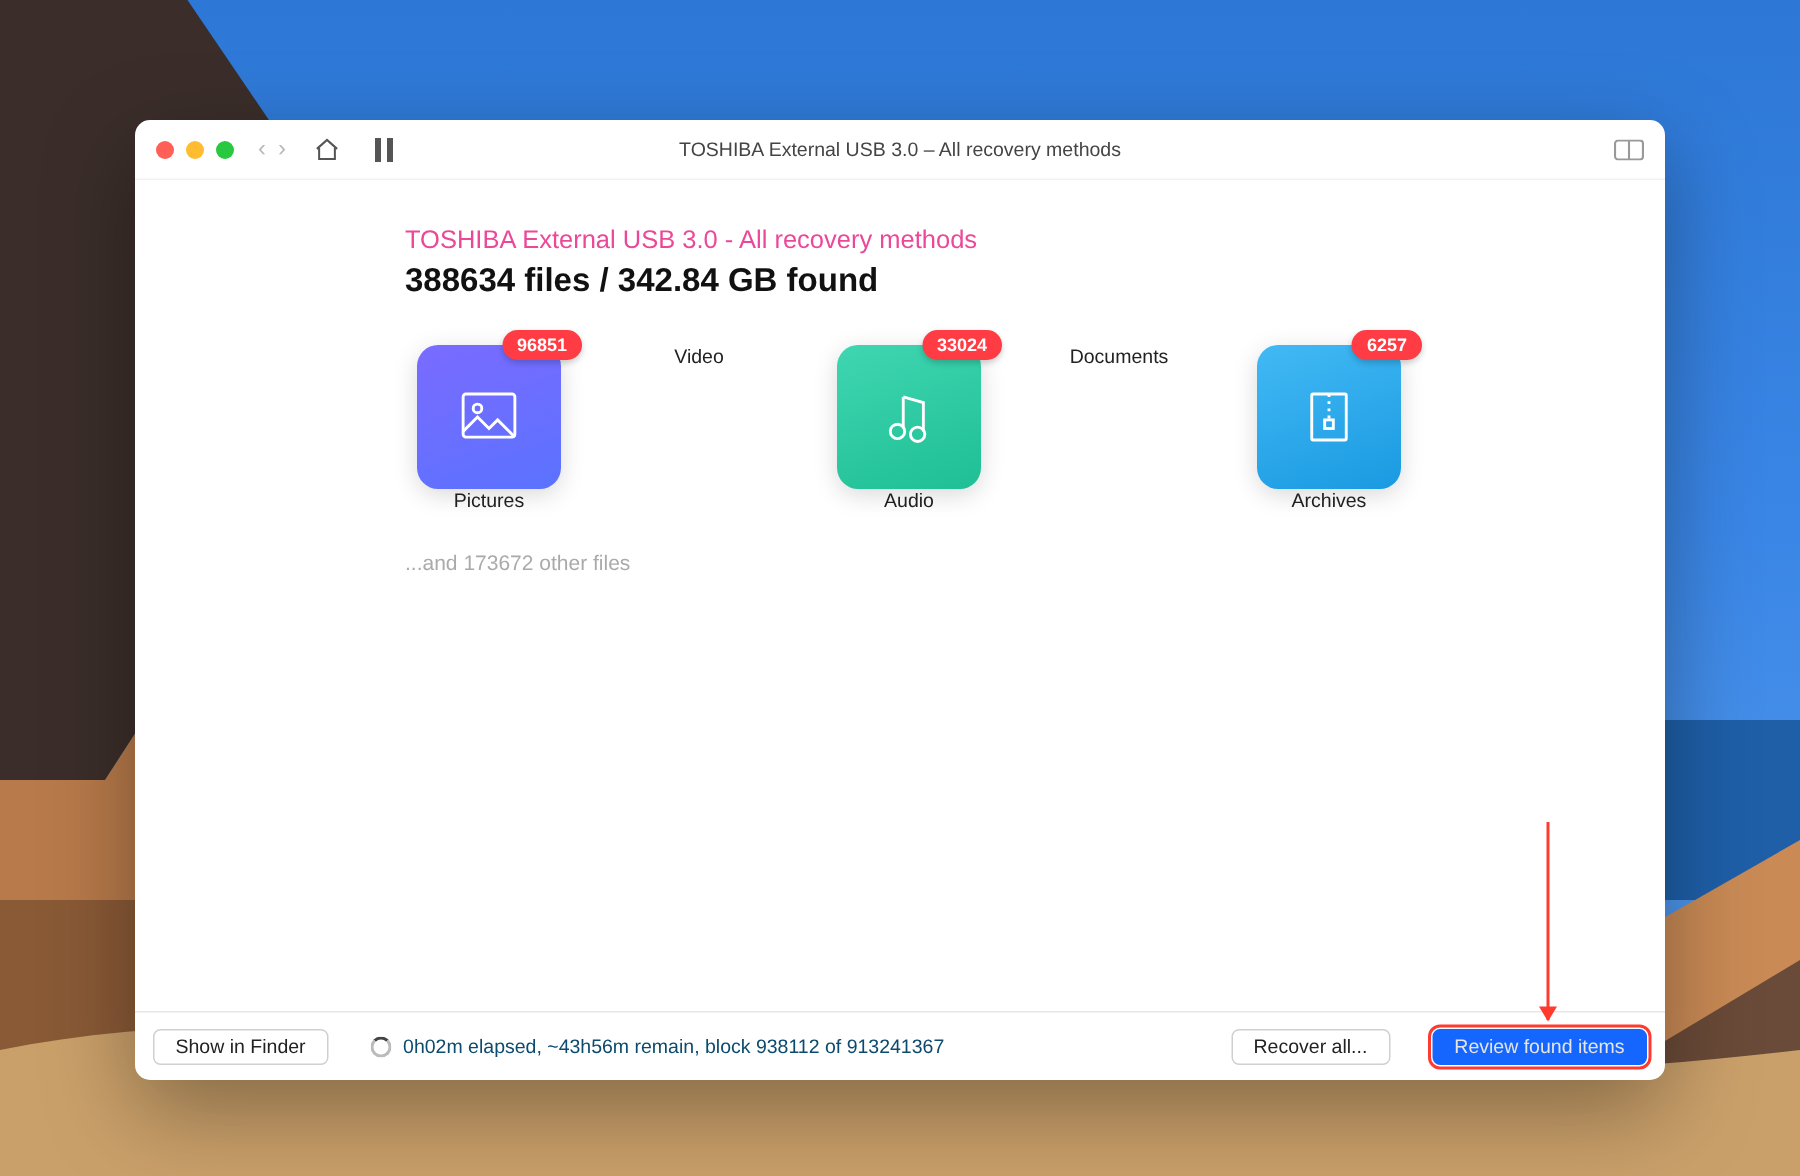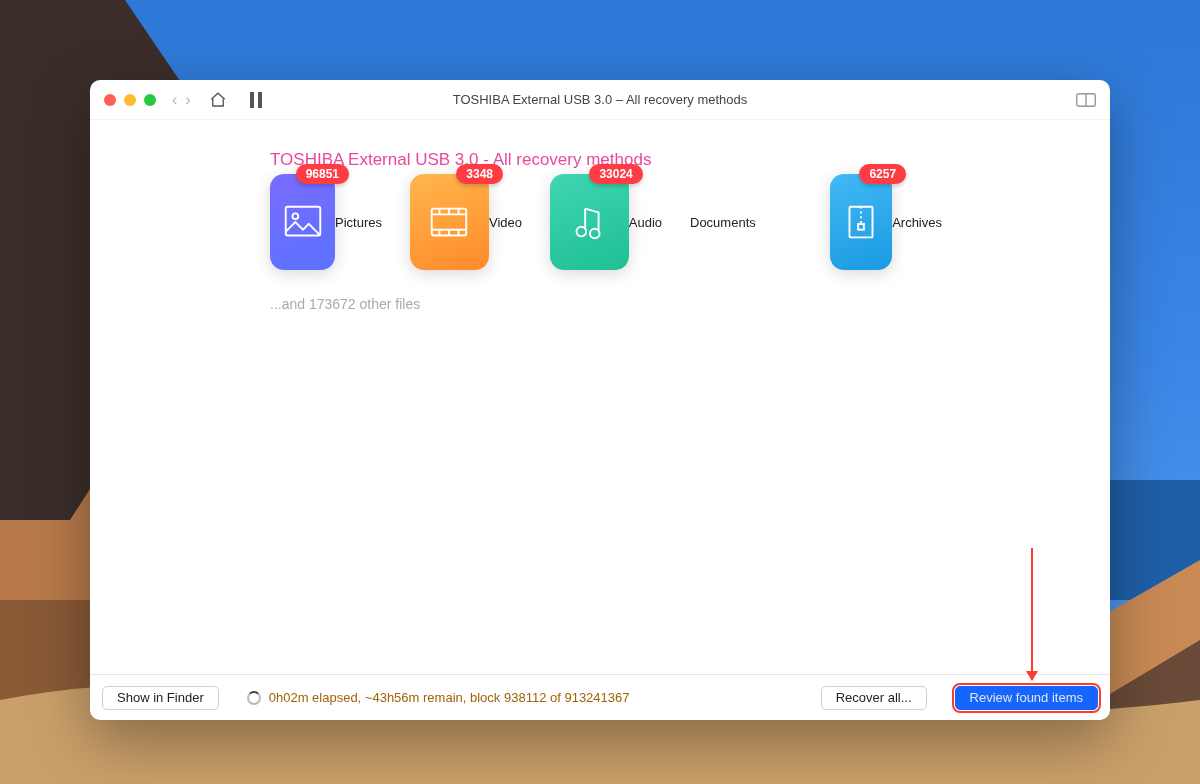--- a/index.html
+++ b/index.html
@@ -36,21 +36,21 @@
   .title-text {
     position: absolute; left: 0; right: 0; text-align: center;
     font-size: 13px; color: #444; pointer-events: none; font-weight: 500;
   }
   .panel-icon { margin-left: auto; color: #888; }
   
   .content { flex: 1; padding: 30px 60px 0 180px; position: relative; }
   .breadcrumb { font-size: 17px; color: #ec4899; margin-bottom: 4px; }
   .headline { font-size: 22px; font-weight: 700; color: #111; margin-bottom: 30px; }
   .categories { display: flex; gap: 28px; }
-  .cat { width: 112px; display: flex; align-items: center; }
+  .cat { width: 112px; display: flex; flex-direction: column; align-items: center; }
   .tile {
     position: relative; width: 96px; height: 96px; border-radius: 14px;
     display: flex; align-items: center; justify-content: center;
     box-shadow: 0 4px 16px rgba(0,0,0,.15);
     cursor: pointer;
   }
   .tile svg { width: 46px; height: 46px; }
   .t-pictures  { background: linear-gradient(160deg, #7a6bff 0%, #5b72ff 100%); }
   .t-video     { background: linear-gradient(160deg, #ffb64b 0%, #ff8a2b 100%); }
   .t-audio     { background: linear-gradient(160deg, #3fd6b1 0%, #1fbf95 100%); }
@@ -73,21 +73,21 @@
   }
   .btn {
     height: 24px; border: 1px solid #d0d0d0; border-radius: 5px;
     background: #fff; padding: 0 14px; font-size: 13px; color: #222;
     display: inline-flex; align-items: center; cursor: pointer;
   }
   .btn.primary {
     background: #1466ff; border-color: #1466ff; color: #e5e5e5;
     outline: 2px solid #ff3b30; outline-offset: 1px;
   }
-  .status { color: #a16207; display: flex; align-items: center; gap: 8px; }
+  .status { color: #0c4a6e; display: flex; align-items: center; gap: 8px; }
   .spinner {
     width: 14px; height: 14px; border: 2px solid #bbb; border-top-color: #444;
     border-radius: 50%;
   }
   .spacer { flex: 1; }
   
   .annot-arrow {
     position: absolute; width: 2px; background: #ff3b30;
   }
   .annot-arrow::after {
@@ -144,50 +144,37 @@
     <span class="panel-icon">
       <svg width="20" height="14" viewBox="0 0 20 14" fill="none" stroke="#999" stroke-width="1.4">
           <rect x="0.7" y="0.7" width="18.6" height="12.6" rx="2"></rect>
           <line x1="10" y1="1" x2="10" y2="13"></line>
         </svg>
     </span>
   </div>
 
   <div class="content">
     <div class="breadcrumb">TOSHIBA External USB 3.0 - All recovery methods</div>
+    <div class="headline">388634 files / 342.84 GB found</div>
 
     <div class="categories">
 
       <div class="cat">
         <div class="tile t-pictures">
           <span class="badge">96851</span>
           <svg viewBox="0 0 48 48" fill="none" stroke="#fff" stroke-width="2">
               <rect x="6" y="8" width="36" height="30" rx="2"></rect>
               <circle cx="16" cy="18" r="3"></circle>
               <path d="M6 34l10-10 8 8 6-6 12 12"></path>
             </svg>
         </div>
         <div class="cat-label">Pictures</div>
       </div>
 
       <div class="cat">
-        <div class="tile t-video">
-          <span class="badge">3348</span>
-          <svg viewBox="0 0 48 48" fill="none" stroke="#fff" stroke-width="2">
-              <rect x="6" y="10" width="36" height="28" rx="2"></rect>
-              <line x1="6" y1="16" x2="42" y2="16"></line>
-              <line x1="6" y1="32" x2="42" y2="32"></line>
-              <line x1="14" y1="10" x2="14" y2="16"></line>
-              <line x1="24" y1="10" x2="24" y2="16"></line>
-              <line x1="34" y1="10" x2="34" y2="16"></line>
-              <line x1="14" y1="32" x2="14" y2="38"></line>
-              <line x1="24" y1="32" x2="24" y2="38"></line>
-              <line x1="34" y1="32" x2="34" y2="38"></line>
-            </svg>
-        </div>
         <div class="cat-label">Video</div>
       </div>
 
       <div class="cat">
         <div class="tile t-audio">
           <span class="badge">33024</span>
           <svg viewBox="0 0 48 48" fill="none" stroke="#fff" stroke-width="2">
               <path d="M20 10v22"></path>
               <circle cx="16" cy="34" r="5"></circle>
               <path d="M20 10l14 4v20"></path>

